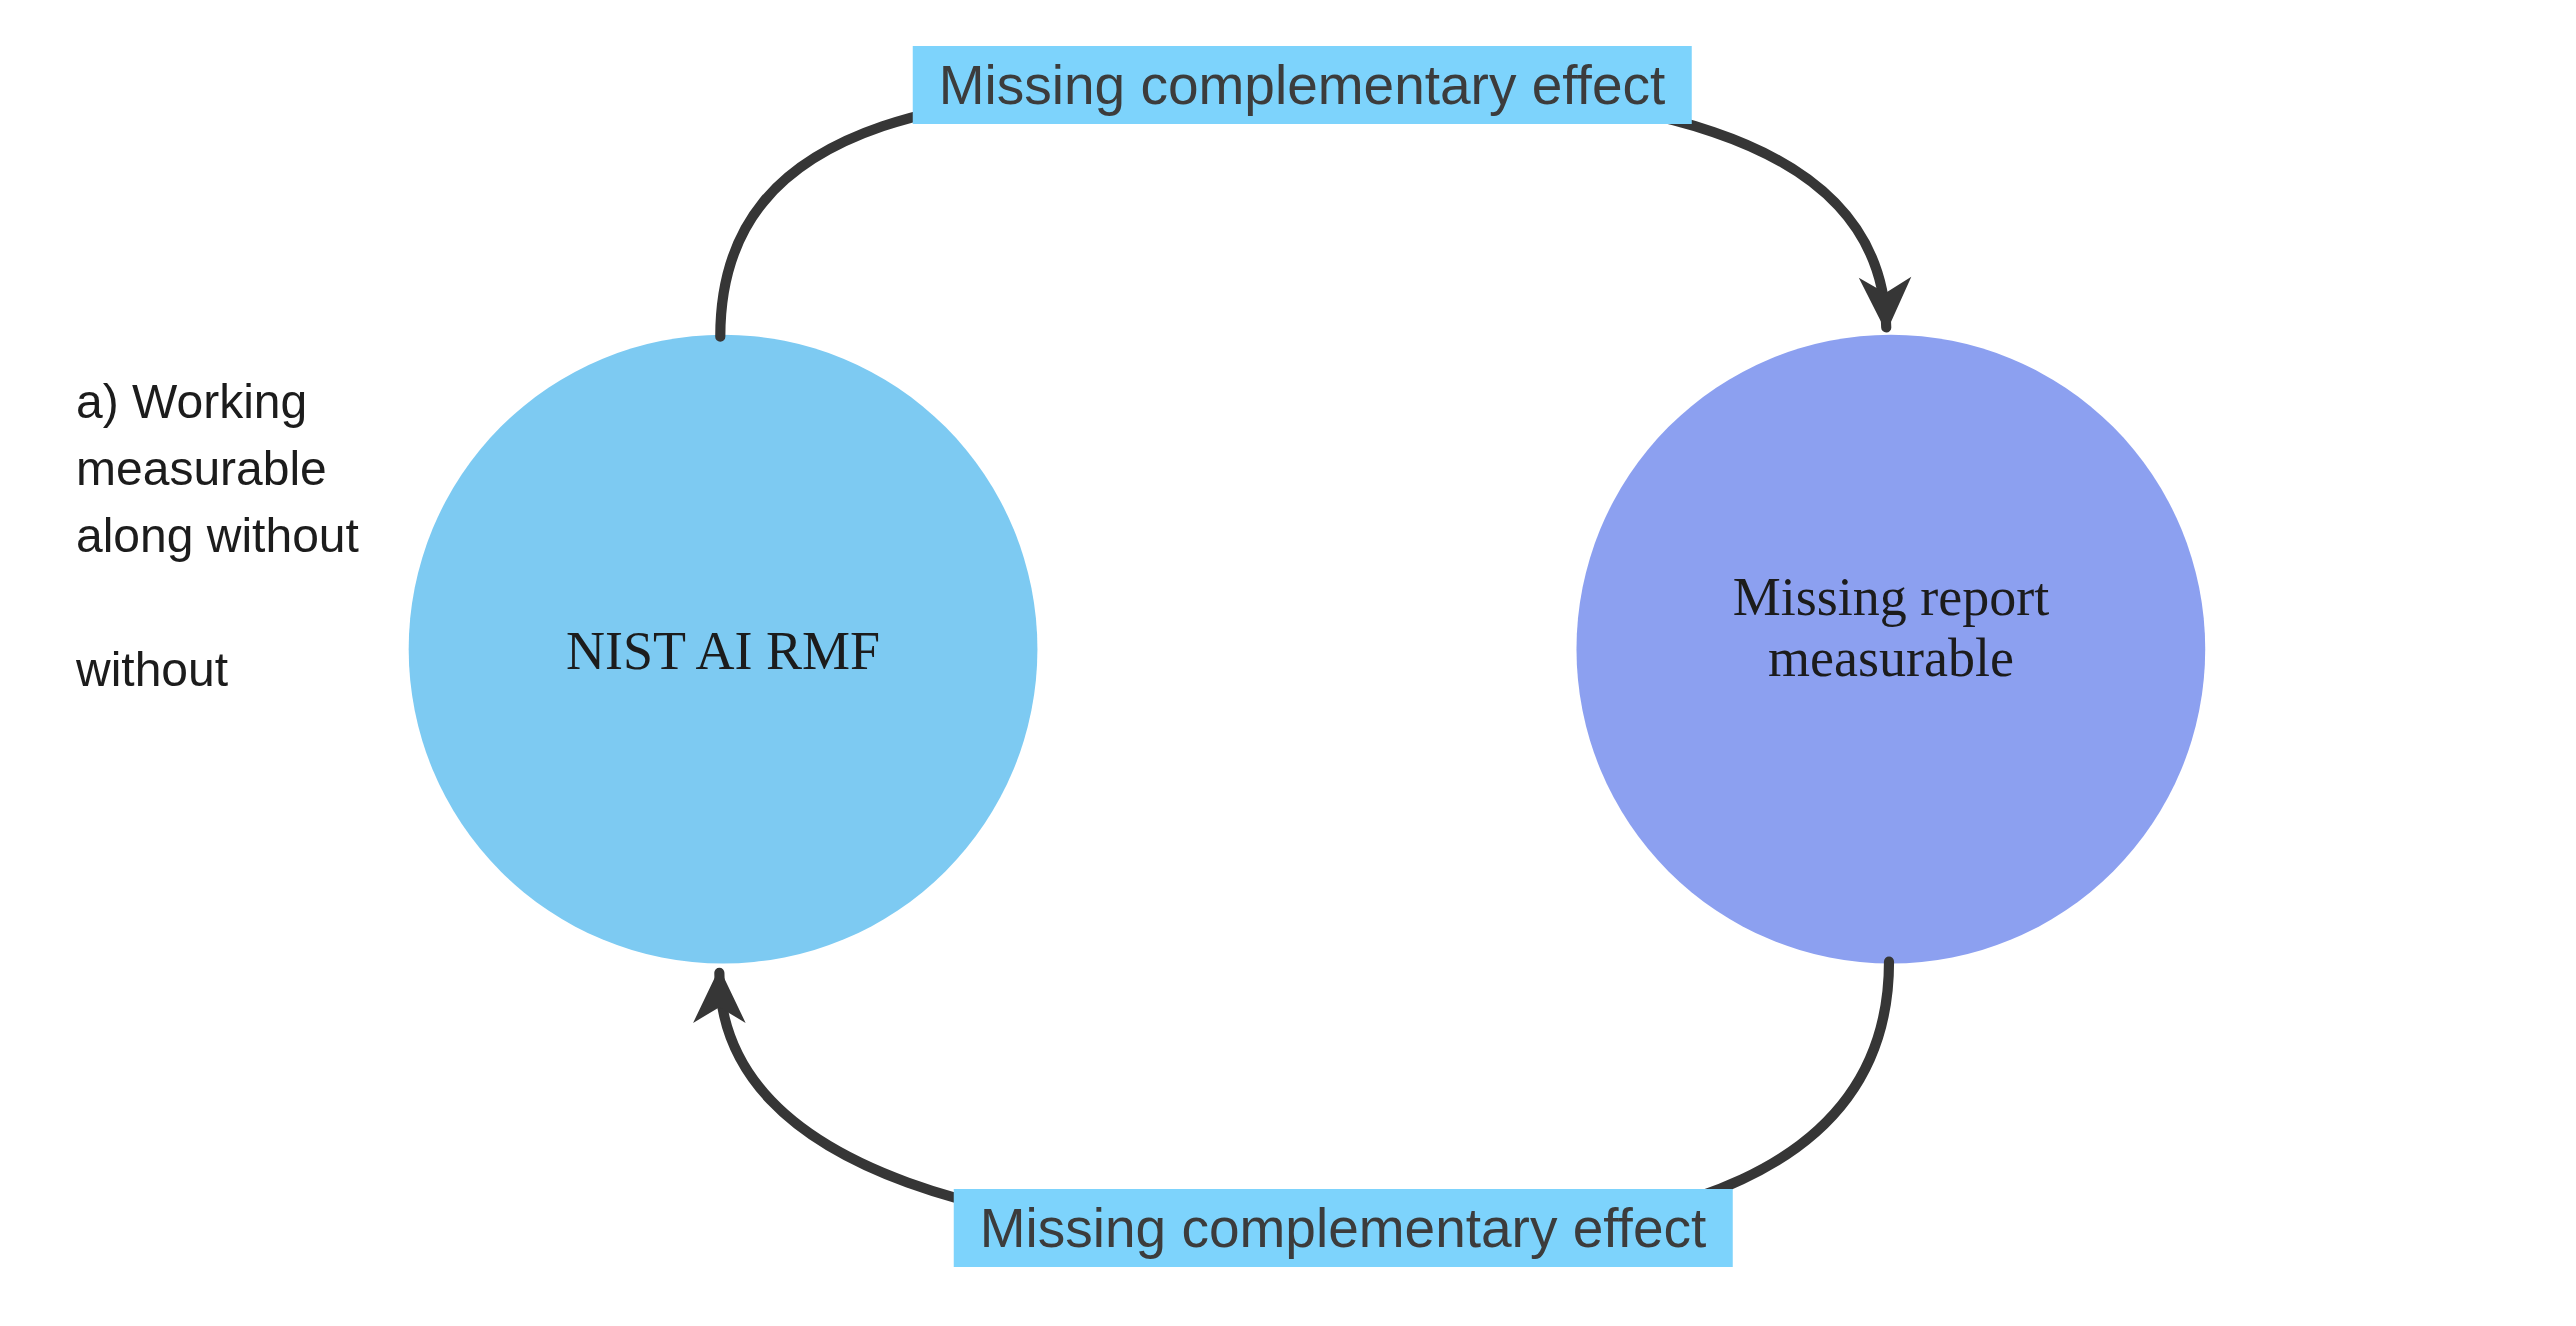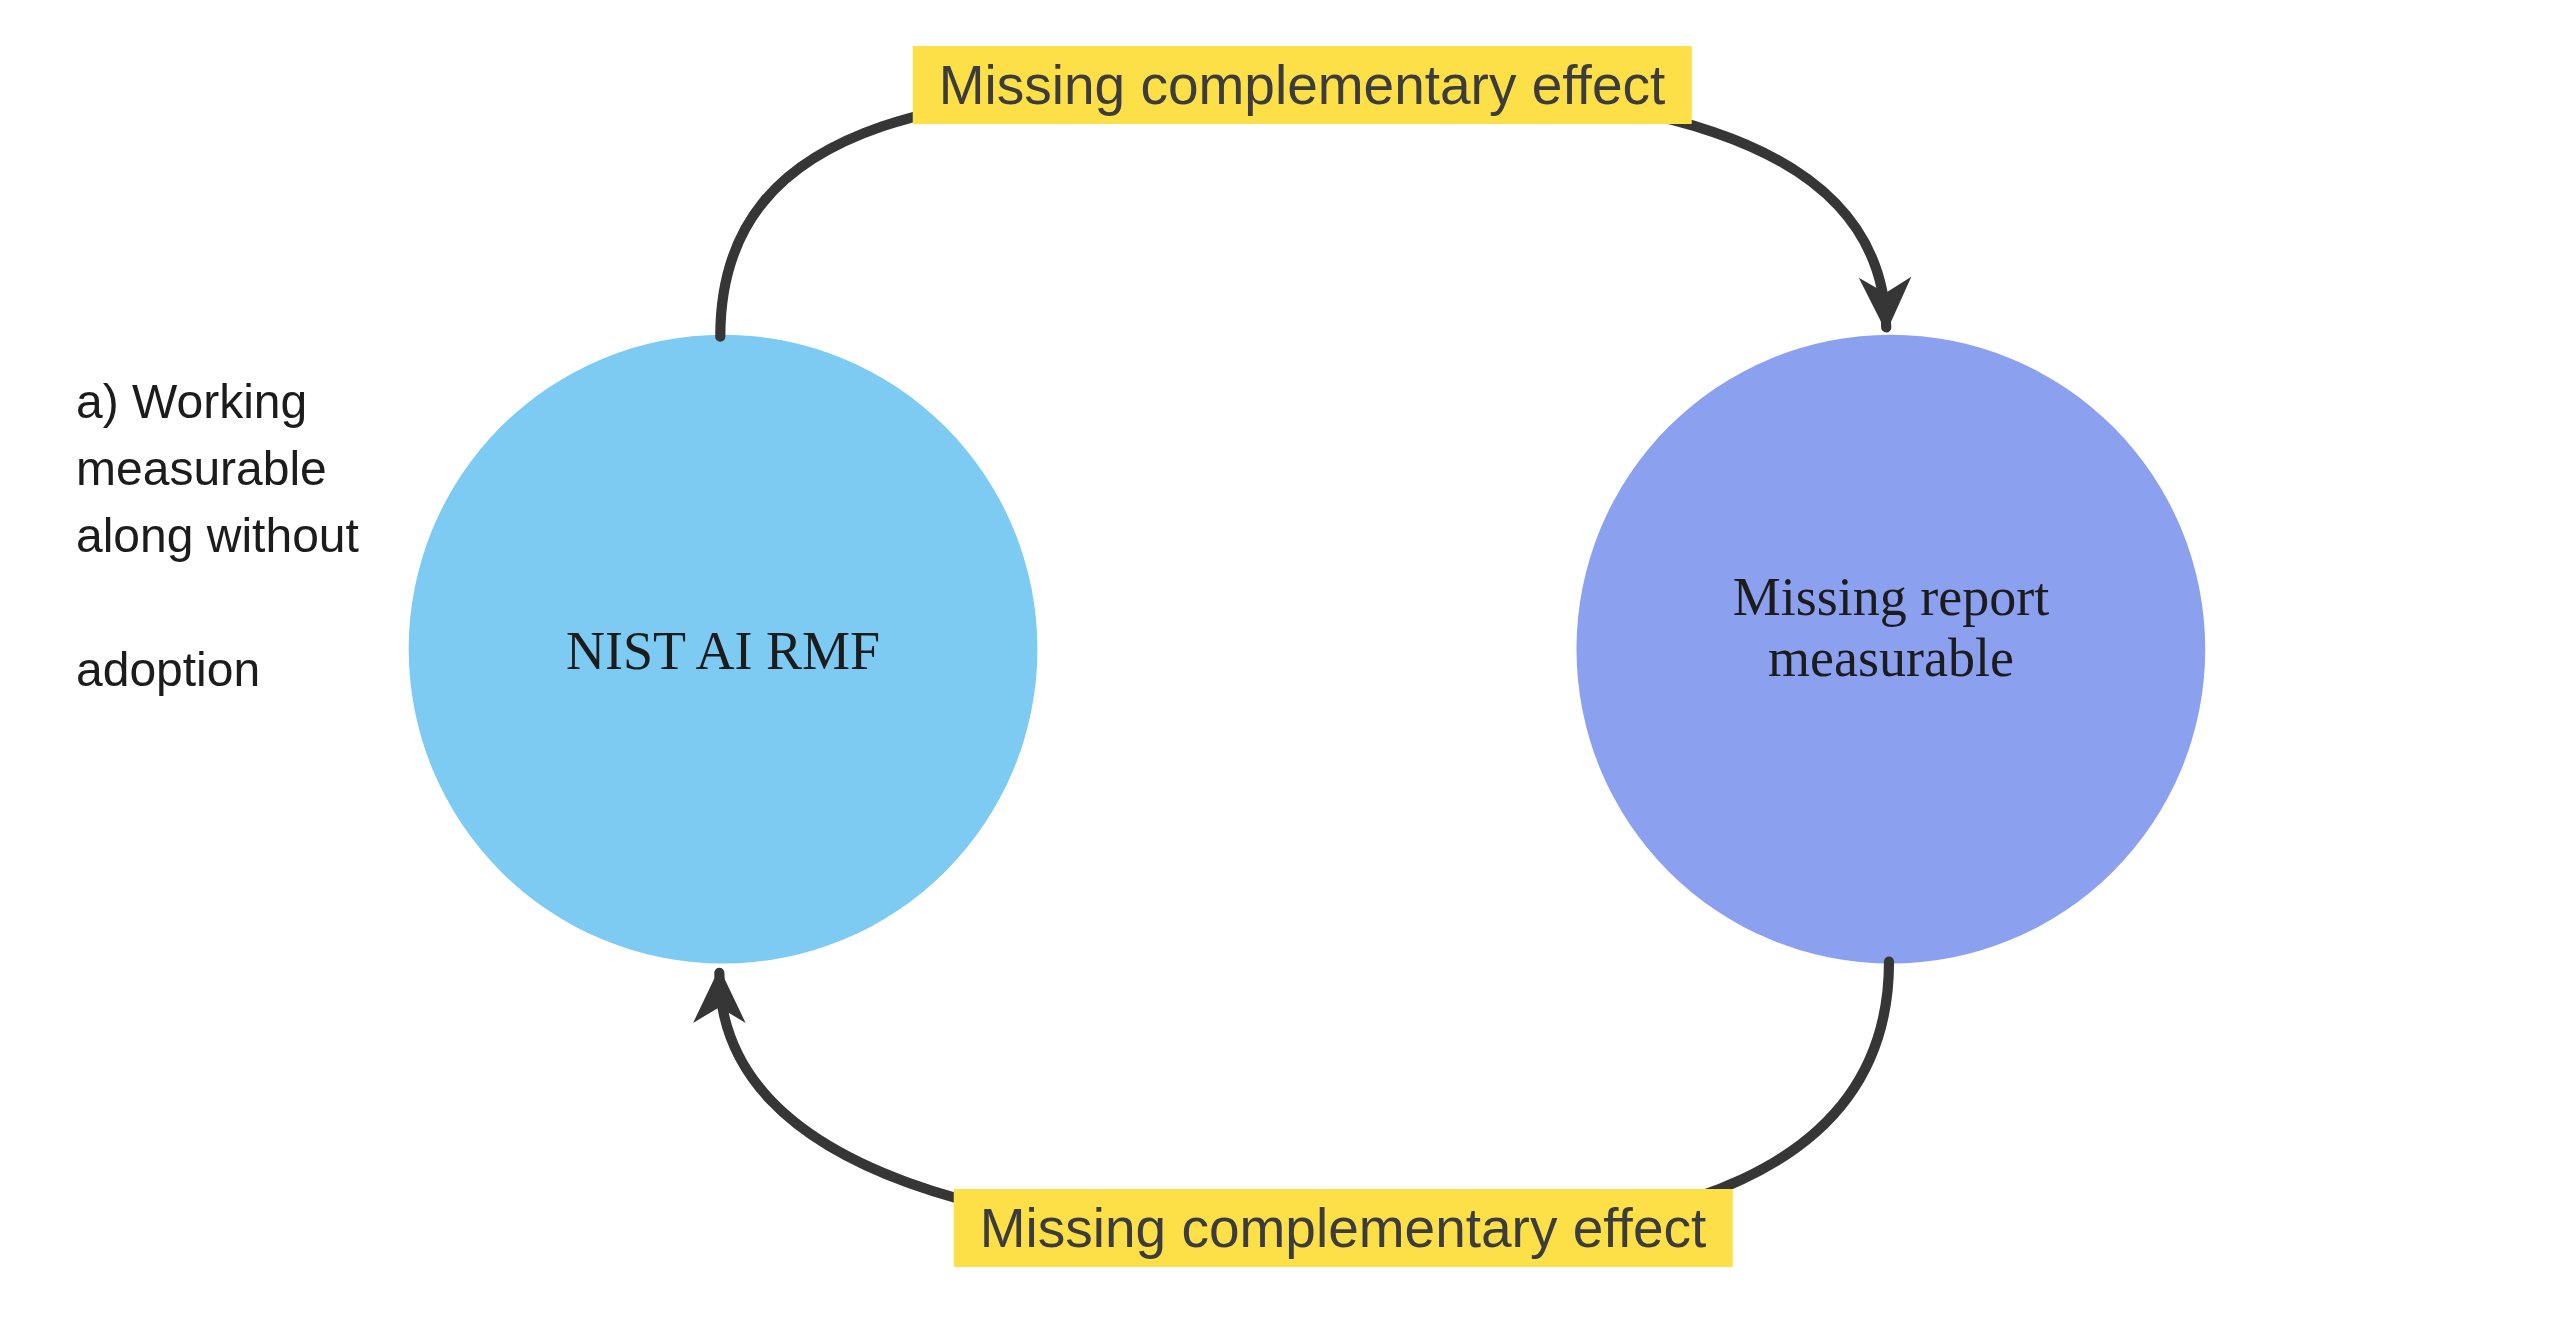--- a/index.html
+++ b/index.html
@@ -21,21 +21,21 @@
     transform: translate(-50%, -50%);
     text-align: center;
     color: #1c1c1c;
     font-size: 54px;
     line-height: 61px;
     white-space: nowrap;
   }
   .edge-label {
     position: absolute;
     transform: translate(-50%, -50%);
-    background: #fde047;
+    background: #7dd3fc;
     color: #3c3c3c;
     font-size: 55px;
     line-height: 67px;
     padding: 5.5px 26px;
     white-space: nowrap;
     text-align: center;
   }
   .annotation {
     position: absolute;
     left: 46px;
@@ -77,17 +77,17 @@
   <div class="node-label" style="left: 1891px; top: 628px; font-family: Liberation Serif, serif;">
     <div>Missing report</div>
     <div>measurable</div>
   </div>
 
   <div class="annotation">
     <div class="ann-line">a) Working</div>
     <div class="ann-line">measurable</div>
     <div class="ann-line">along without</div>
     <div class="ann-line"></div>
-    <div class="ann-line">adoption</div>
+    <div class="ann-line">without</div>
   </div>
 
 </div>
 
 
 </body></html>

